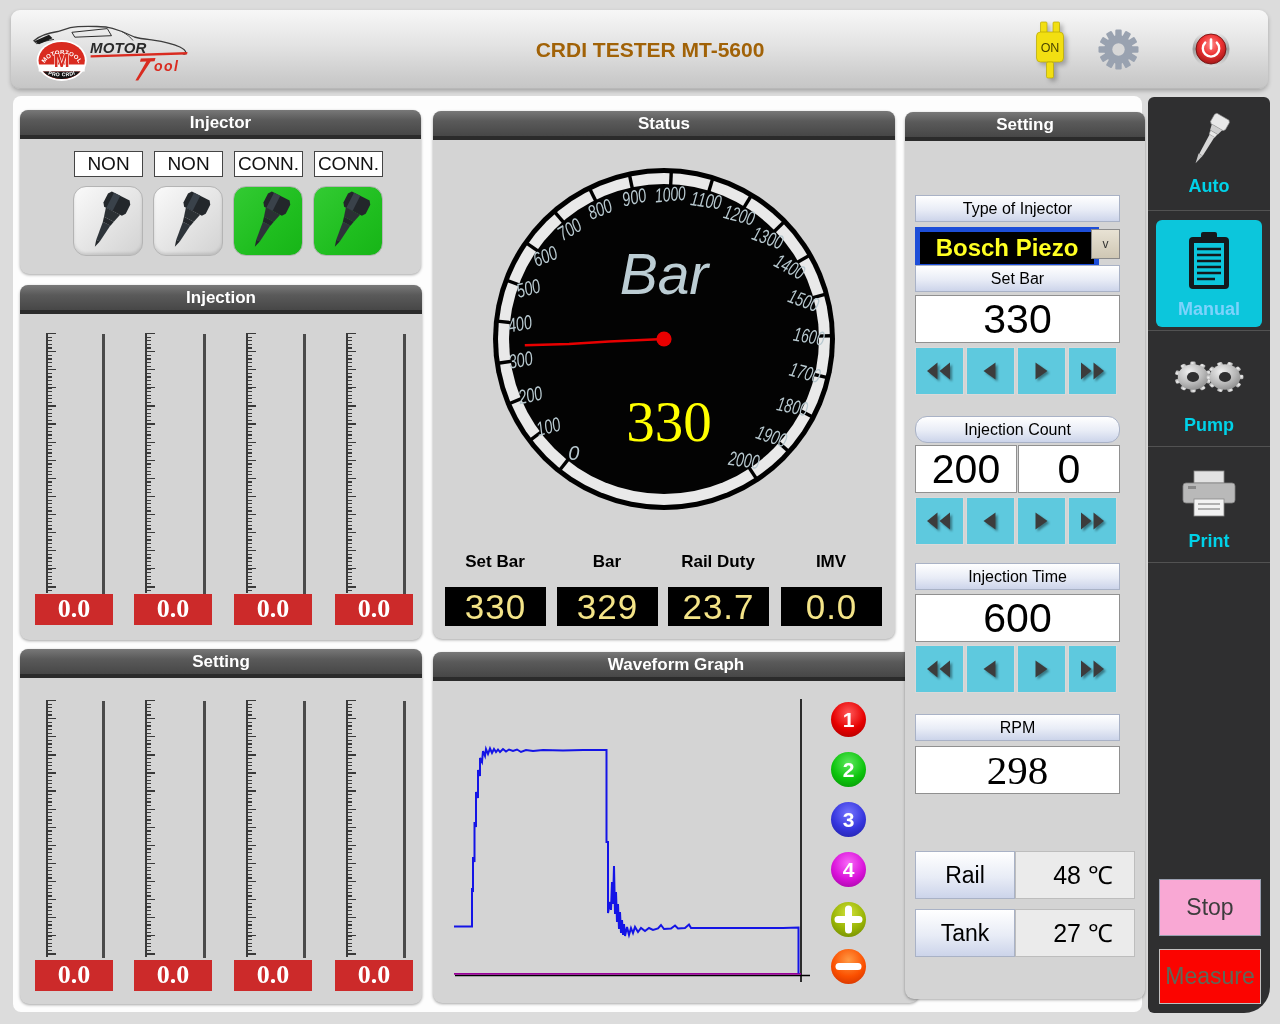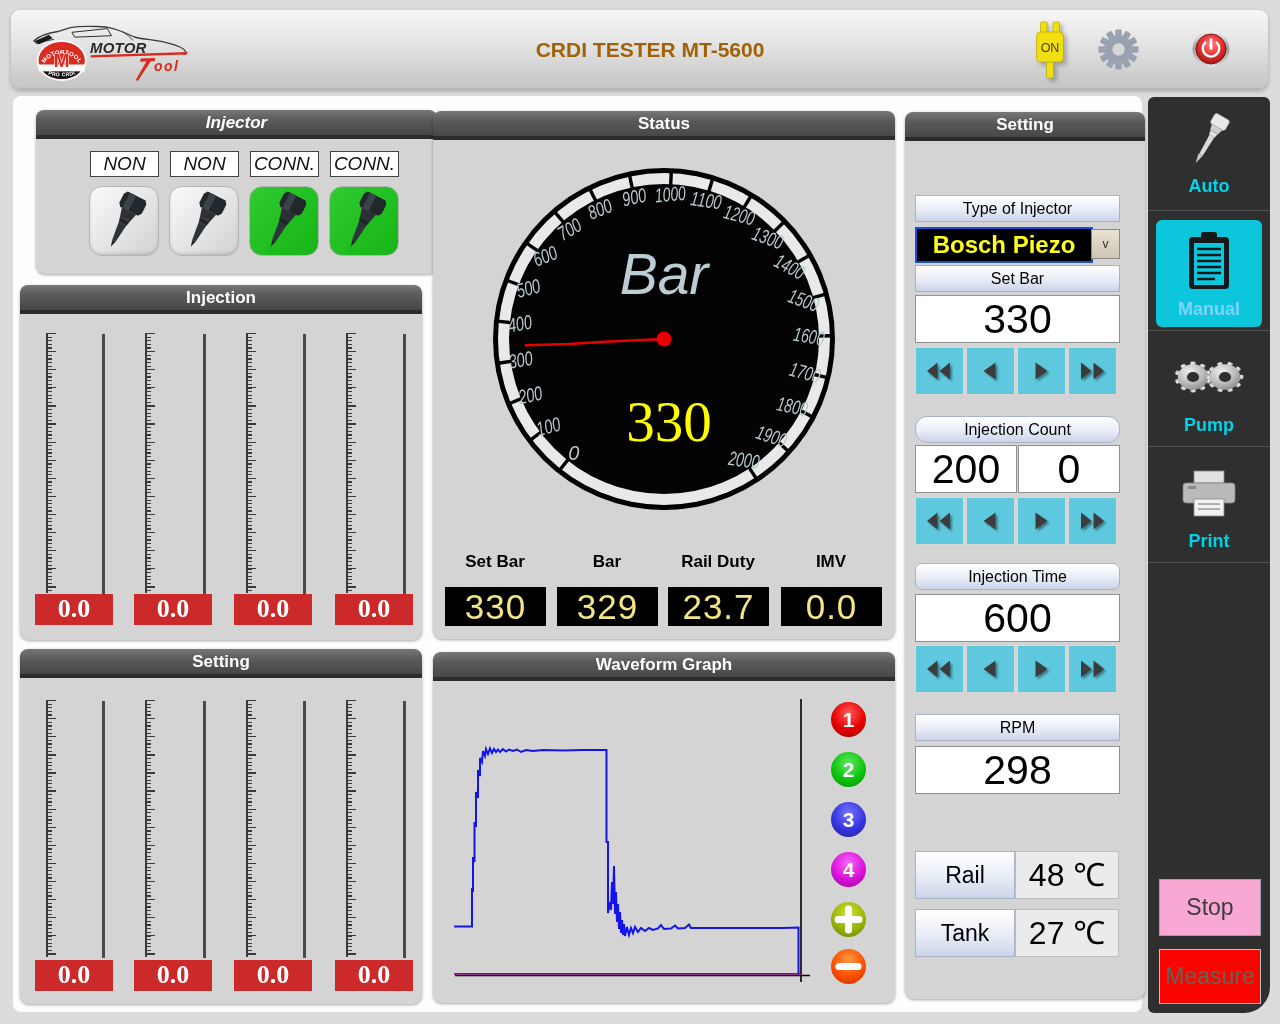--- a/index.html
+++ b/index.html
@@ -11,21 +11,21 @@
 #title{position:absolute;left:420px;top:38px;width:460px;text-align:center;font-size:21px;font-weight:bold;color:#a16207;}
 
 #content{position:absolute;left:13px;top:96px;width:1129px;height:916px;background:#fdfdfd;border-radius:8px;}
 
 .panel{position:absolute;background:#d4d4d4;border-radius:9px;box-shadow:0 1px 3px rgba(0,0,0,.35);}
 .phead{position:absolute;left:0;right:0;top:0;height:25px;border-radius:8px 8px 0 0;
  background:linear-gradient(#787878,#5a5a5a 40%,#474747);
  border-bottom:4px solid #2b2b2b;
  color:#fff;font-weight:bold;font-size:17px;text-align:center;line-height:26px;}
 
-#p-injector{left:36px;top:110px;width:401px;height:164px;font-style:italic;}
+#p-injector{left:20px;top:110px;width:401px;height:164px;}
 .ilabel{position:absolute;top:41px;width:67px;height:24px;background:#fff;border:1px solid #444;
  text-align:center;line-height:24px;font-size:19px;color:#111;}
 .ibtn{position:absolute;top:76px;width:68px;height:68px;border-radius:13px;border:1px solid #b4b4b4;}
 .ibtn.off{background:linear-gradient(135deg,#fafafa,#e2e2e2 60%,#d2d2d2);box-shadow:inset 0 -2px 3px rgba(0,0,0,.12);}
 .ibtn.on{background:linear-gradient(135deg,#33cb33,#1fbe1f 60%,#17b517);}
 
 #p-injection{left:20px;top:285px;width:402px;height:355px;}
 #p-backleak{left:20px;top:649px;width:402px;height:355px;}
 .ruler{position:absolute;width:10px;}
 .ruler:before{content:"";position:absolute;left:0;top:0;bottom:0;width:2px;background:#3a3a3a;}
@@ -35,38 +35,38 @@
   repeating-linear-gradient(to bottom,#3a3a3a 0 1.2px,rgba(0,0,0,0) 1.2px 18.1px) 0 0/8px 100% no-repeat;}
 .track{position:absolute;width:2.5px;background:#4a4a4a;}
 .rdisp{position:absolute;width:78px;height:31px;background:#cc2a2a;color:#fff;
  font-family:"Liberation Serif",serif;font-weight:bold;font-size:26px;text-align:center;line-height:30px;}
 
 #p-status{left:433px;top:111px;width:462px;height:528px;}
 .lcdlab{position:absolute;top:441px;width:100px;text-align:center;font-size:17px;font-weight:bold;color:#000;}
 .lcd{position:absolute;top:476px;width:101px;height:39px;background:#000;color:#f4e488;
  font-size:35px;text-align:center;line-height:39px;letter-spacing:1px;}
 
-#p-wave{left:433px;top:652px;width:462px;height:351px;}
+#p-wave{left:433px;top:652px;width:462px;height:351px;padding-left:24px;}
 .cbtn{position:absolute;left:398px;width:35px;height:35px;border-radius:50%;color:#fff;
  font-size:21px;font-weight:bold;text-align:center;line-height:35px;}
 
 #p-setting{left:905px;top:112px;width:240px;height:887px;}
 .slab{position:absolute;left:10px;width:203px;height:25px;border:1px solid #a9b2c6;
  background:linear-gradient(#fff,#e8ecf6 55%,#ccd4ea);
  text-align:center;font-size:16px;line-height:25px;color:#000;}
 .sval{position:absolute;left:10px;width:203px;height:46px;background:#fff;border:1px solid #909090;
  text-align:center;font-size:41px;line-height:46px;color:#000;}
 .arrowrow{position:absolute;left:10px;width:205px;height:48px;}
 .abtn{position:absolute;top:0;width:48.5px;height:48px;background:#5ec9de;border:1px solid #d9d9d9;box-sizing:border-box;}
 .abtn svg{display:block;margin:0 auto;}
 .abtn path{filter:drop-shadow(2px 2px 1px rgba(0,0,0,.4));}
 .rtlab{position:absolute;left:10px;width:98px;height:46px;border:1px solid #a9b2c6;
  background:linear-gradient(#fff,#e8ecf6 55%,#ccd4ea);text-align:center;font-size:23px;line-height:46px;color:#000;}
 .rtval{position:absolute;left:110px;width:102px;height:46px;border:1px solid #bdbdbd;background:#ebebeb;
- text-align:center;font-size:32px;line-height:46px;color:#000;}
+ text-align:center;font-size:25px;line-height:46px;color:#000;padding-left:16px;}
 
 #sidebar{position:absolute;left:1148px;top:97px;width:122px;height:916px;background:#2f2f30;
  border-radius:6px 6px 26px 6px;}
 .sep{position:absolute;left:0;width:122px;height:1px;background:#525252;}
 .sbtext{position:absolute;width:122px;text-align:center;font-size:18px;font-weight:bold;color:#00d2e8;}
 #manualbtn{position:absolute;left:8px;top:123px;width:106px;height:107px;background:#0cc6dc;border-radius:6px;}
 #stopbtn{position:absolute;left:11px;top:782px;width:100px;height:55px;background:#f9a8d4;border:1px solid #9aa0b0;
  text-align:center;line-height:55px;font-size:23px;color:#3c3c3c;}
 #measurebtn{position:absolute;left:11px;top:852px;width:100px;height:53px;background:#fb0400;border:1px solid #c0c0c0;
  text-align:center;line-height:53px;font-size:23px;color:#5e6858;}
@@ -324,21 +324,21 @@
       </svg></div>
   <div class="cbtn" style="top:297px;background:radial-gradient(circle at 50% 32%,#ff9a44,#fb5000 55%,#c62b00);">
     <svg width="35" height="35" viewBox="0 0 35 35">
         <path d="M8 17.5h19" stroke="#fff" stroke-width="7" stroke-linecap="round"></path>
       </svg></div>
 </div>
 
 <div class="panel" id="p-setting">
   <div class="phead">Setting</div>
   <div class="slab" style="top:83px;">Type of Injector</div>
-  <div style="position:absolute;left:10px;top:115px;width:174px;height:32px;background:#000;border:2px solid #1d4ed8;
+  <div style="position:absolute;left:10px;top:115px;width:174px;height:32px;background:#000;border:5px solid #1d4ed8;
     text-align:center;line-height:32px;font-size:24px;font-weight:bold;color:#ffff22;">Bosch Piezo</div>
   <div style="position:absolute;left:186px;top:117px;width:27px;height:28px;background:linear-gradient(#e8e2d4,#cfc7b4);
     border:1px solid #8a8a8a;text-align:center;line-height:28px;font-size:12px;color:#333;">v</div>
   <div class="slab" style="top:153px;">Set Bar</div>
   <div class="sval" style="top:183px;">330</div>
   <div class="arrowrow" style="top:235px;">
     <div class="abtn" style="left:0;">
         <svg width="46" height="46" viewBox="0 0 46 46">
           <g fill="#3c3c3c">
             <path d="M21.5 14.5L11 23l10.5 8.5z"></path>
@@ -397,21 +397,21 @@
       </div>
     <div class="abtn" style="left:153px;">
         <svg width="46" height="46" viewBox="0 0 46 46">
           <g fill="#3c3c3c">
             <path d="M12 14.5L22.5 23 12 31.5z"></path>
             <path d="M24.5 14.5L35 23l-10.5 8.5z"></path>
           </g>
         </svg>
       </div>
   </div>
-  <div class="slab" style="top:451px;border-radius:7px;">Injection Time</div>
+  <div class="slab" style="top:451px;">Injection Time</div>
   <div class="sval" style="top:482px;">600</div>
   <div class="arrowrow" style="top:533px;">
     <div class="abtn" style="left:0;">
         <svg width="46" height="46" viewBox="0 0 46 46">
           <g fill="#3c3c3c">
             <path d="M21.5 14.5L11 23l10.5 8.5z"></path>
             <path d="M34 14.5L23.5 23 34 31.5z"></path>
           </g>
         </svg>
       </div>
@@ -432,21 +432,21 @@
     <div class="abtn" style="left:153px;">
         <svg width="46" height="46" viewBox="0 0 46 46">
           <g fill="#3c3c3c">
             <path d="M12 14.5L22.5 23 12 31.5z"></path>
             <path d="M24.5 14.5L35 23l-10.5 8.5z"></path>
           </g>
         </svg>
       </div>
   </div>
   <div class="slab" style="top:602px;">RPM</div>
-  <div class="sval" style="top:634px;">298</div>
+  <div class="sval" style="top:634px;font-family:Liberation Serif, serif;">298</div>
   <div class="rtlab" style="top:739px;">Rail</div>
   <div class="rtval" style="top:739px;">48 ℃</div>
   <div class="rtlab" style="top:797px;">Tank</div>
   <div class="rtval" style="top:797px;">27 ℃</div>
 </div>
 
 <div id="sidebar">
   <div class="sep" style="top:113px;"></div>
   <div class="sep" style="top:233px;"></div>
   <div class="sep" style="top:349px;"></div>

